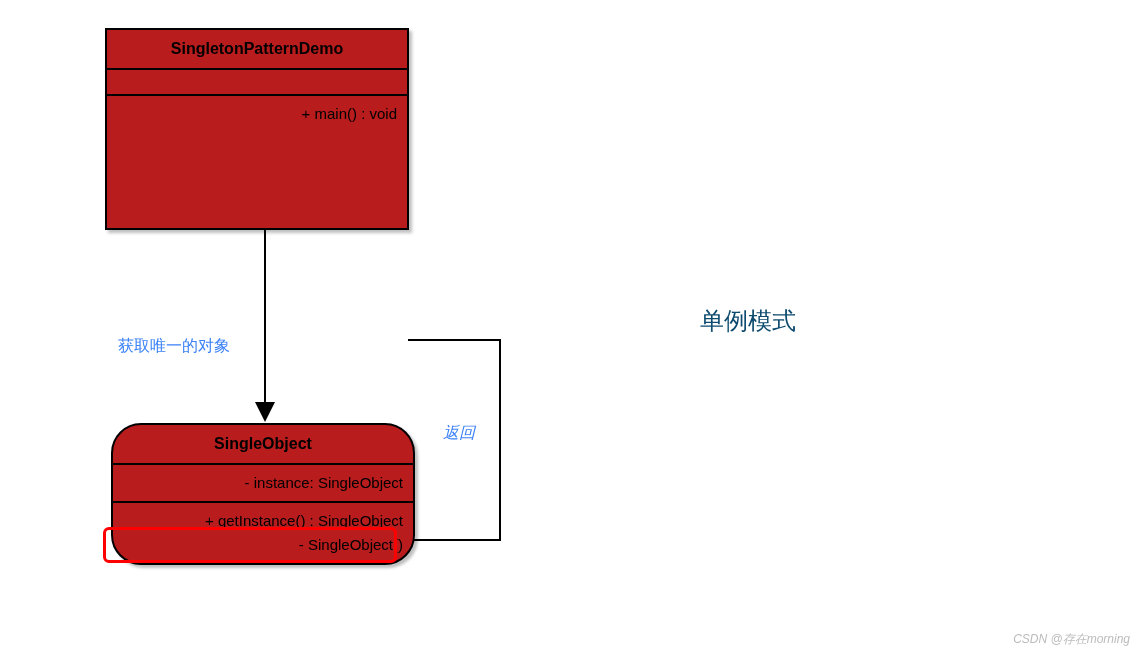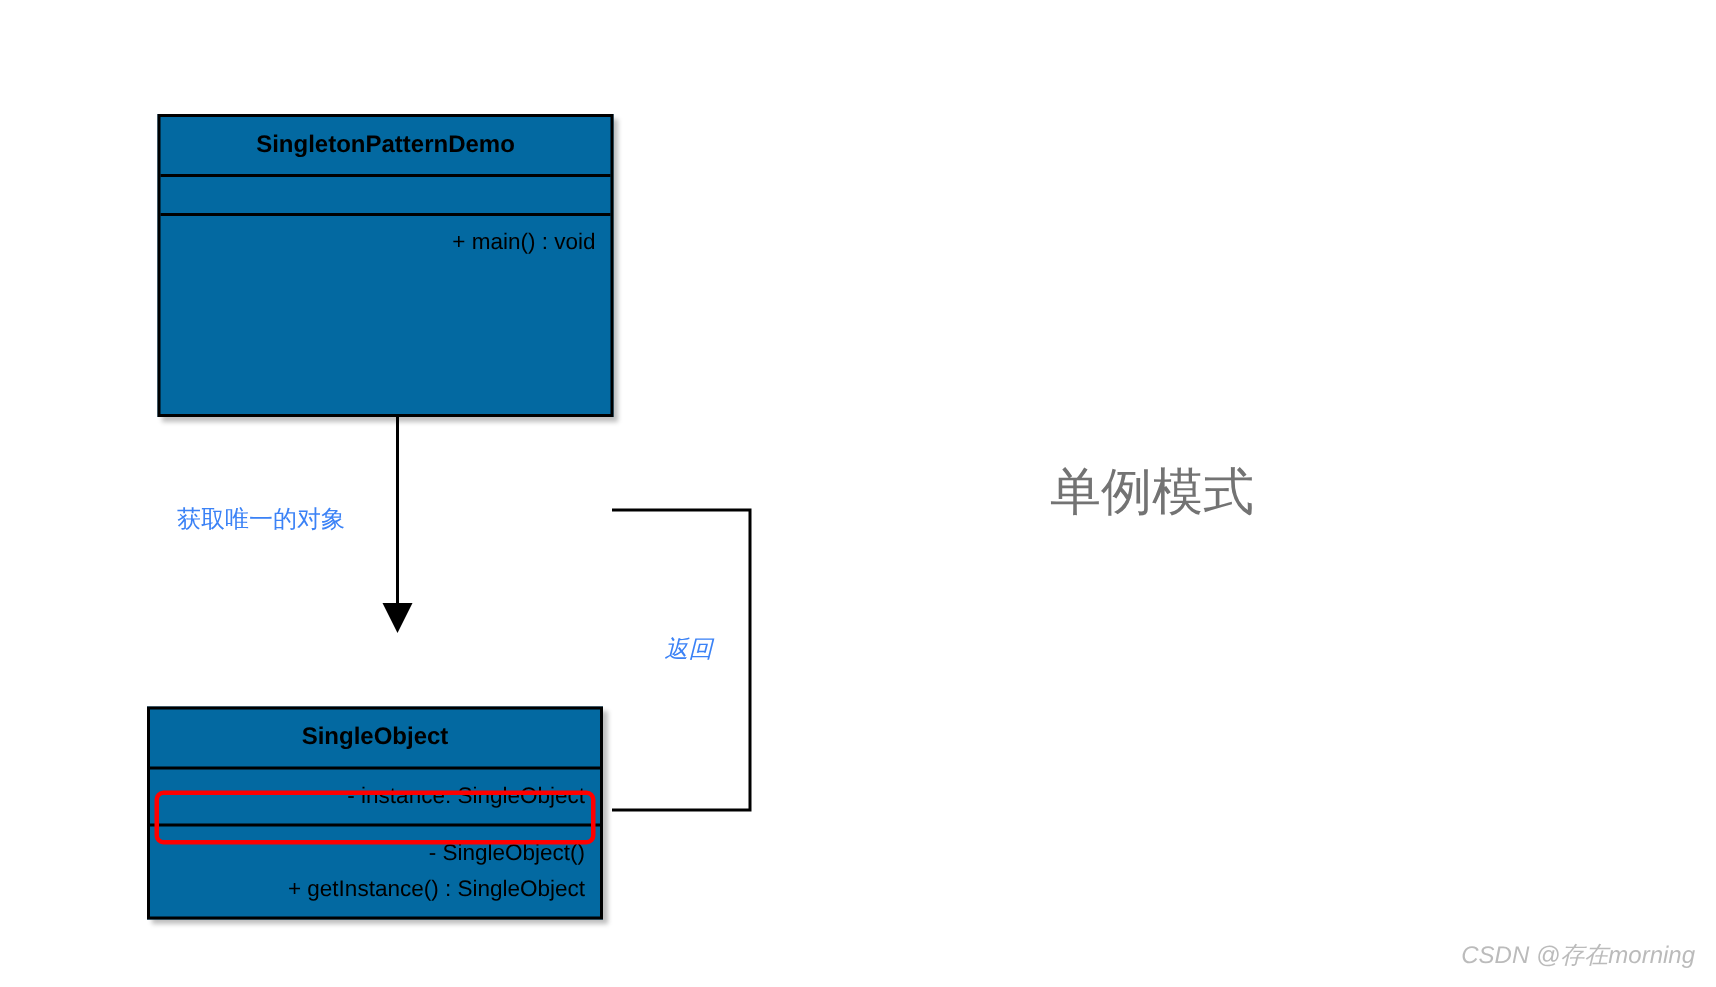--- a/index.html
+++ b/index.html
@@ -6,24 +6,23 @@
     margin: 0;
     padding: 0;
     width: 1144px;
     height: 658px;
     font-family: Arial, "Microsoft YaHei", sans-serif;
     background: #ffffff;
     position: relative;
   }
   .uml-class {
     position: absolute;
-    background: #0369a1;
+    background: #b91c1c;
     border: 2px solid #000000;
     box-shadow: 3px 3px 3px rgba(0,0,0,0.25);
-    margin-top: 48px;
   }
   .uml-title {
     border-bottom: 2px solid #000000;
     text-align: center;
     font-weight: bold;
     font-size: 16px;
     padding: 10px 8px;
   }
   .uml-section {
     border-bottom: 2px solid #000000;
@@ -41,28 +40,28 @@
     border-radius: 6px;
     pointer-events: none;
   }
   .edge-label {
     position: absolute;
     font-size: 16px;
     color: #3b82f6;
   }
   .title-red {
     position: absolute;
-    font-size: 34px;
-    color: #737373;
+    font-size: 24px;
+    color: #0c4a6e;
   }
   .watermark {
     position: absolute;
     right: 14px;
     bottom: 10px;
-    font-size: 16px;
+    font-size: 12px;
     color: rgba(120,120,120,0.5);
     font-style: italic;
   }
   svg.connectors {
     position: absolute;
     left: 0; top: 0;
     width: 1144px; height: 658px;
     pointer-events: none;
   }
 </style>
@@ -89,26 +88,26 @@
     <div class="method-line">+ main() : void</div>
   </div>
 </div>
 
 <div class="edge-label" style="left:118px; top:336px;">获取唯一的对象</div>
 
 <div class="edge-label" style="left:443px; top:423px;font-style:italic;">返回</div>
 
 <div class="title-red" style="left:700px; top:305px;">单例模式</div>
 
-<div class="uml-class" style="left:98px; top:423px; width:300px;">
+<div class="uml-class" style="left:111px; top:423px; width:300px;border-radius:30px;">
   <div class="uml-title">SingleObject</div>
   <div class="uml-section">
     <div class="method-line">- instance: SingleObject</div>
   </div>
   <div class="uml-section last">
+    <div class="method-line">+ getInstance() : SingleObject</div>
     <div class="method-line">- SingleObject()</div>
-    <div class="method-line">+ getInstance() : SingleObject</div>
   </div>
 </div>
 
 <div class="highlight-box" style="left:103px; top:527px; width:288px; height:30px;"></div>
 
 <div class="watermark">CSDN @存在morning</div>
 
 </body></html>

